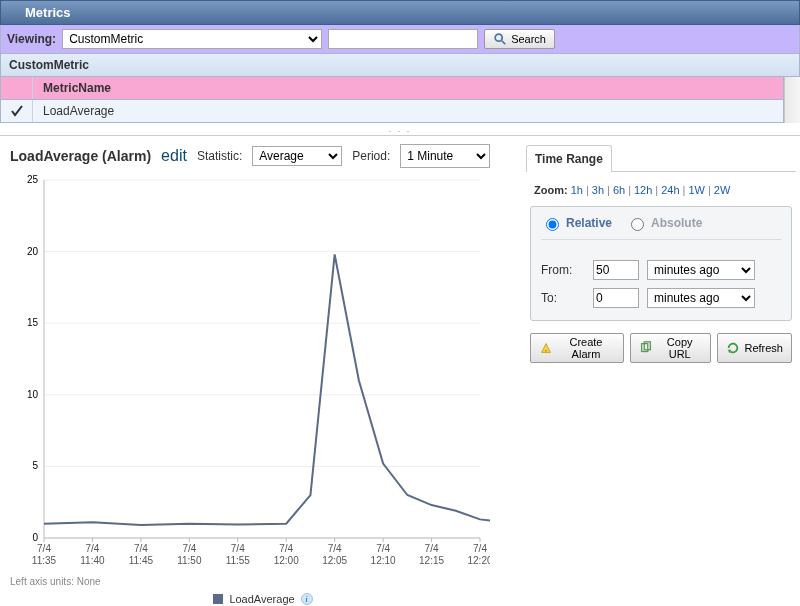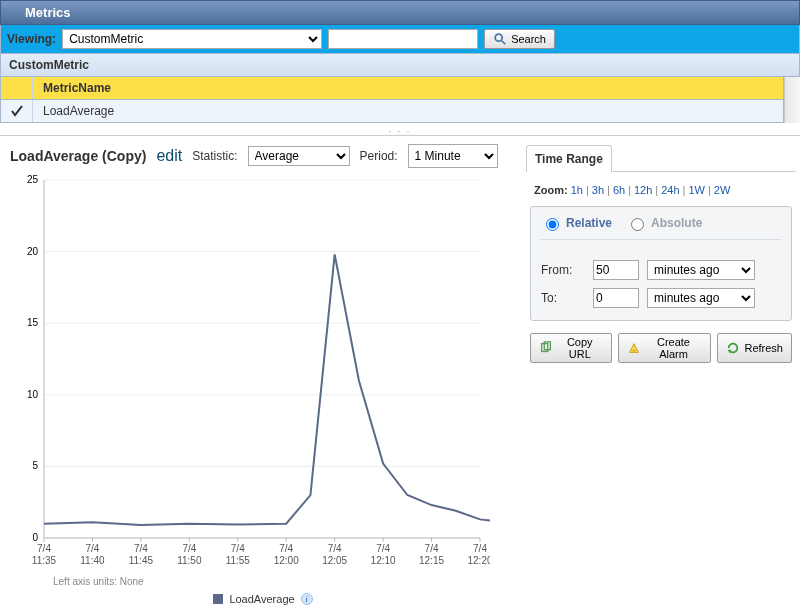--- a/index.html
+++ b/index.html
@@ -13,21 +13,21 @@
   }
   .panel-header {
     background: linear-gradient(to bottom, #7a99c2, #4c6e9a);
     color: #fff;
     font-weight: bold;
     padding: 4px 24px;
     font-size: 13px;
     border: 1px solid #3f5e87;
   }
   .toolbar {
-    background: #0ea5e9;
+    background: #c4b5fd;
     border: 1px solid #a9b7cc;
     border-top: none;
     padding: 4px 6px;
     display: flex;
     align-items: center;
     gap: 6px;
   }
   .toolbar label { font-weight: bold; font-size: 12px; }
   select, input[type="text"] {
     font-size: 12px;
@@ -53,21 +53,21 @@
     background: linear-gradient(to bottom, #e4edf9, #d2e0f1);
     border: 1px solid #a9b7cc;
     border-top: none;
     padding: 4px 8px;
     font-weight: bold;
     font-size: 12px;
     color: #333;
   }
   .table-head-row {
     display: flex;
-    background: #fde047;
+    background: #f9a8d4;
     border: 1px solid #a9b7cc;
     border-top: none;
     align-items: flex-end;
   }
   .th-check {
     width: 32px;
     border-right: 1px solid #c8d4e6;
     height: 22px;
   }
   .th-name {
@@ -116,31 +116,31 @@
   .chart-title-row {
     display: flex;
     align-items: center;
     gap: 10px;
     padding: 2px 0 6px 0;
     flex-wrap: wrap;
   }
   .chart-title { font-weight: bold; font-size: 14px; }
   .edit-link { color: #0c4a6e; font-size: 16px; cursor: pointer; }
   .stat-label { font-size: 12px; }
-  .stat-select { width: 102px; height: 20px; }
+  .stat-select { width: 90px; height: 20px; }
   .period-select { width: 90px; height: 24px; }
   .chart-box {
     position: relative;
     width: 480px;
     height: 400px;
   }
   svg.chart { position: absolute; left: 0; top: 0; }
   .axis-line { stroke: #bbb; }
   .data-line { stroke: #5a6a88; stroke-width: 2; fill: none; }
-  .units-note { font-size: 10px; color: #888; margin-top: 2px; margin-left: 43px; }
+  .units-note { font-size: 10px; color: #888; margin-top: 2px; }
   .legend-row {
     display: flex;
     align-items: center;
     justify-content: center;
     gap: 6px;
     margin-top: 6px;
     font-size: 11px;
     color: #333;
   }
   .legend-swatch {
@@ -271,21 +271,21 @@
     </div>
   </div>
   <div class="scroll-stub"></div>
 </div>
 
 <div class="splitter">. . .</div>
 
 <div class="detail-area">
   <div class="chart-pane">
     <div class="chart-title-row">
-      <span class="chart-title">LoadAverage (Copy)</span>
+      <span class="chart-title">LoadAverage (Alarm)</span>
       <span class="edit-link">edit</span>
       <span class="stat-label">Statistic:</span>
       <select class="stat-select">
         <option>Average</option>
       </select>
       <span class="stat-label">Period:</span>
       <select class="period-select">
         <option>1 Minute</option>
       </select>
     </div>
@@ -375,34 +375,34 @@
           <span class="lbl">To:</span>
           <input type="text" value="0" style="">
           <select><option>minutes ago</option></select>
         </div>
       </div>
 
       <div class="action-row">
         <button class="btn">
           <span class="ico">
             <svg viewBox="0 0 16 16" width="14" height="14">
+                <polygon points="3,13 13,13 8,3" fill="#f6d34d" stroke="#c79a10"></polygon>
+                <circle cx="8" cy="11" r="0.8" fill="#8a5a00"></circle>
+              </svg>
+          </span>
+          <span>Create Alarm</span>
+        </button>
+        <button class="btn">
+          <span class="ico">
+            <svg viewBox="0 0 16 16" width="14" height="14">
                 <rect x="3" y="3" width="7" height="9" fill="none" stroke="#5a9a5a" stroke-width="1.5"></rect>
                 <rect x="6" y="1" width="7" height="9" fill="none" stroke="#5a9a5a" stroke-width="1.5"></rect>
               </svg>
           </span>
           <span>Copy URL</span>
-        </button>
-        <button class="btn">
-          <span class="ico">
-            <svg viewBox="0 0 16 16" width="14" height="14">
-                <polygon points="3,13 13,13 8,3" fill="#f6d34d" stroke="#c79a10"></polygon>
-                <circle cx="8" cy="11" r="0.8" fill="#8a5a00"></circle>
-              </svg>
-          </span>
-          <span>Create Alarm</span>
         </button>
         <button class="btn">
           <span class="ico">
             <svg viewBox="0 0 16 16" width="14" height="14">
                 <path d="M3 8a5 5 0 1 1 2 4" fill="none" stroke="#3d9a3d" stroke-width="2"></path>
                 <polygon points="2,10 6,10 4,14" fill="#3d9a3d"></polygon>
               </svg>
           </span>
           <span>Refresh</span>
         </button>

